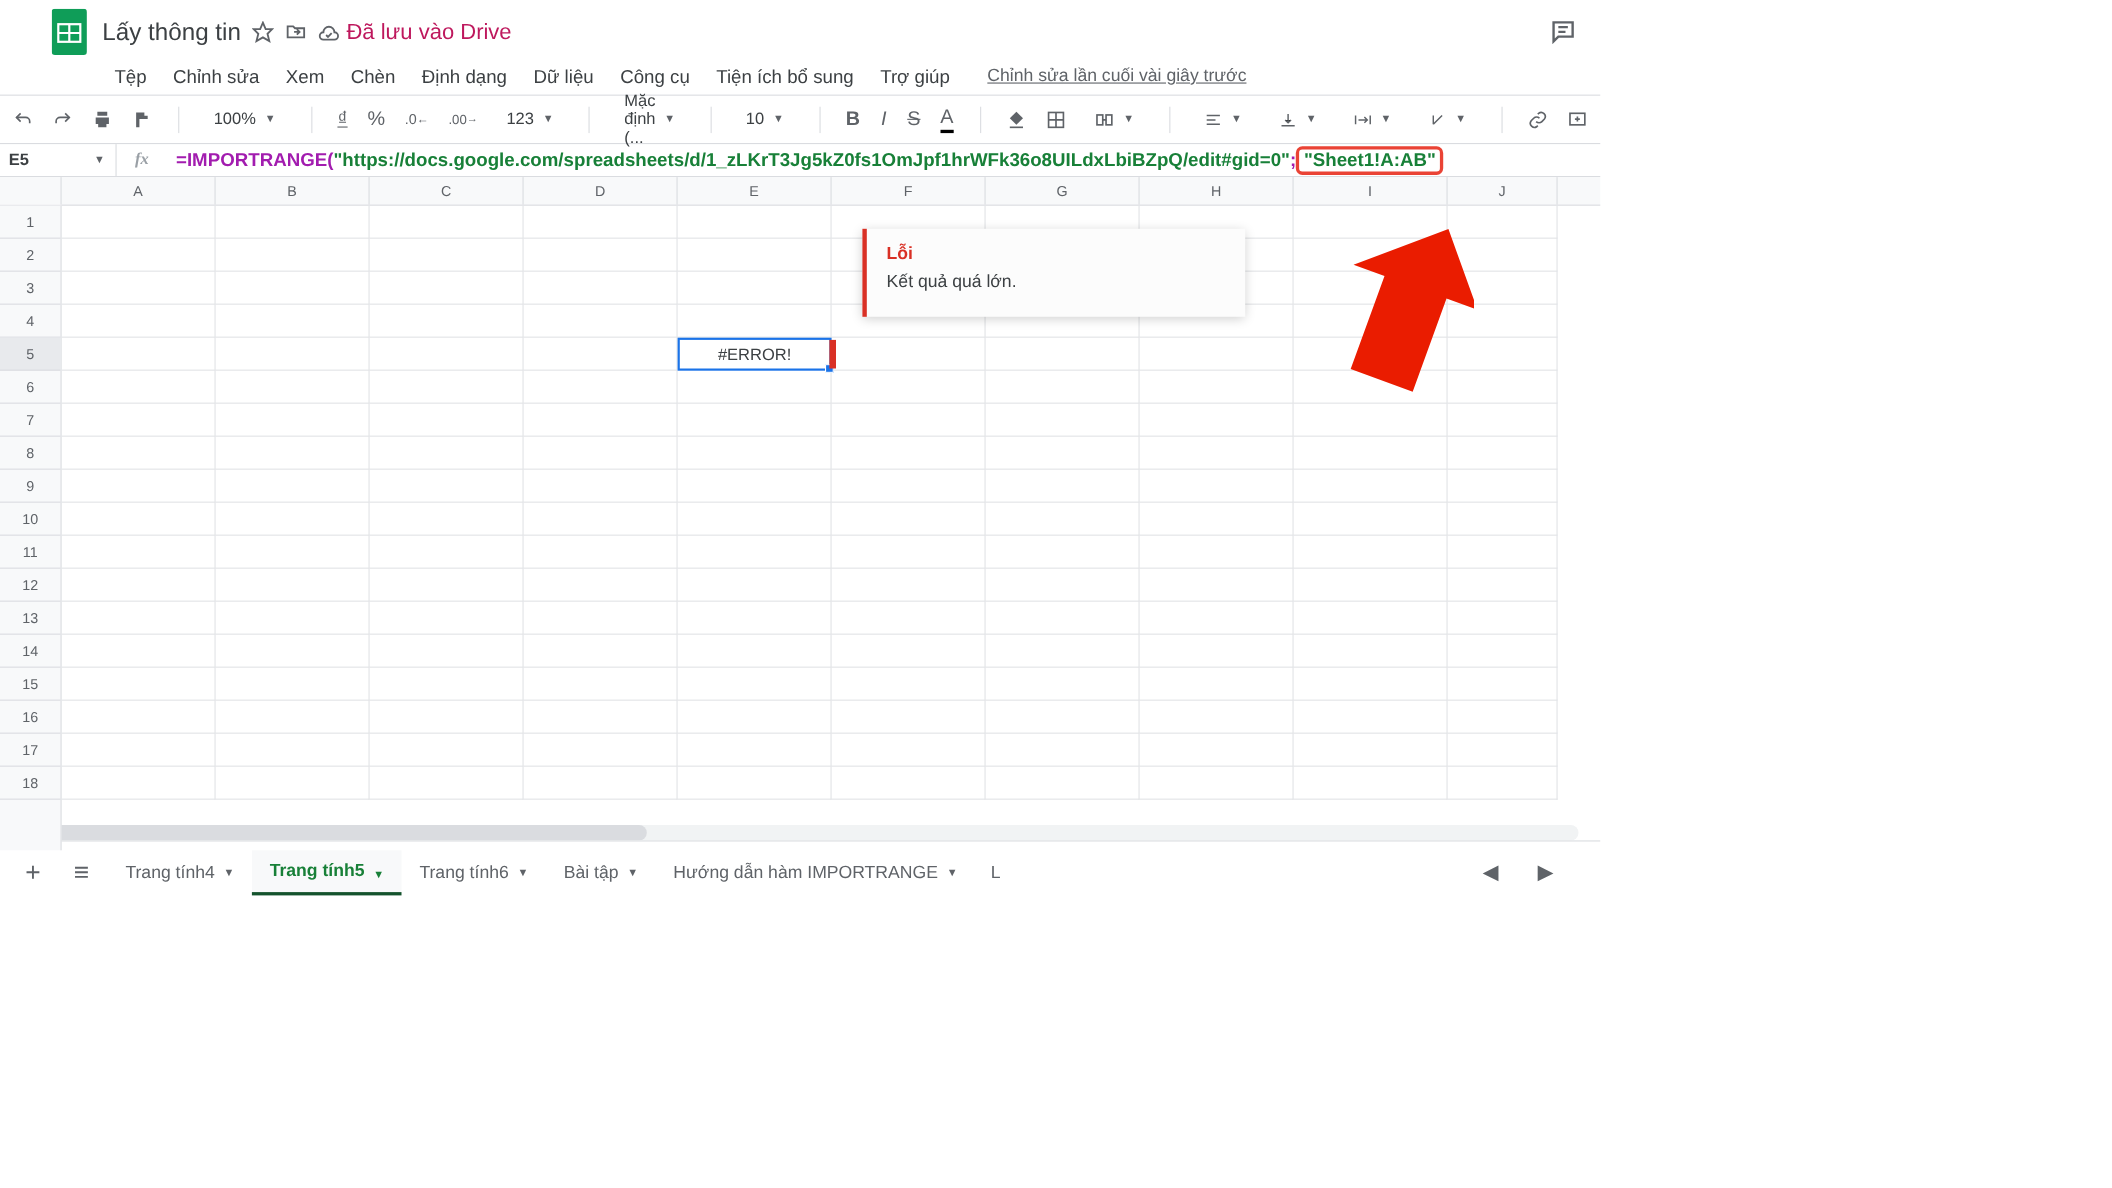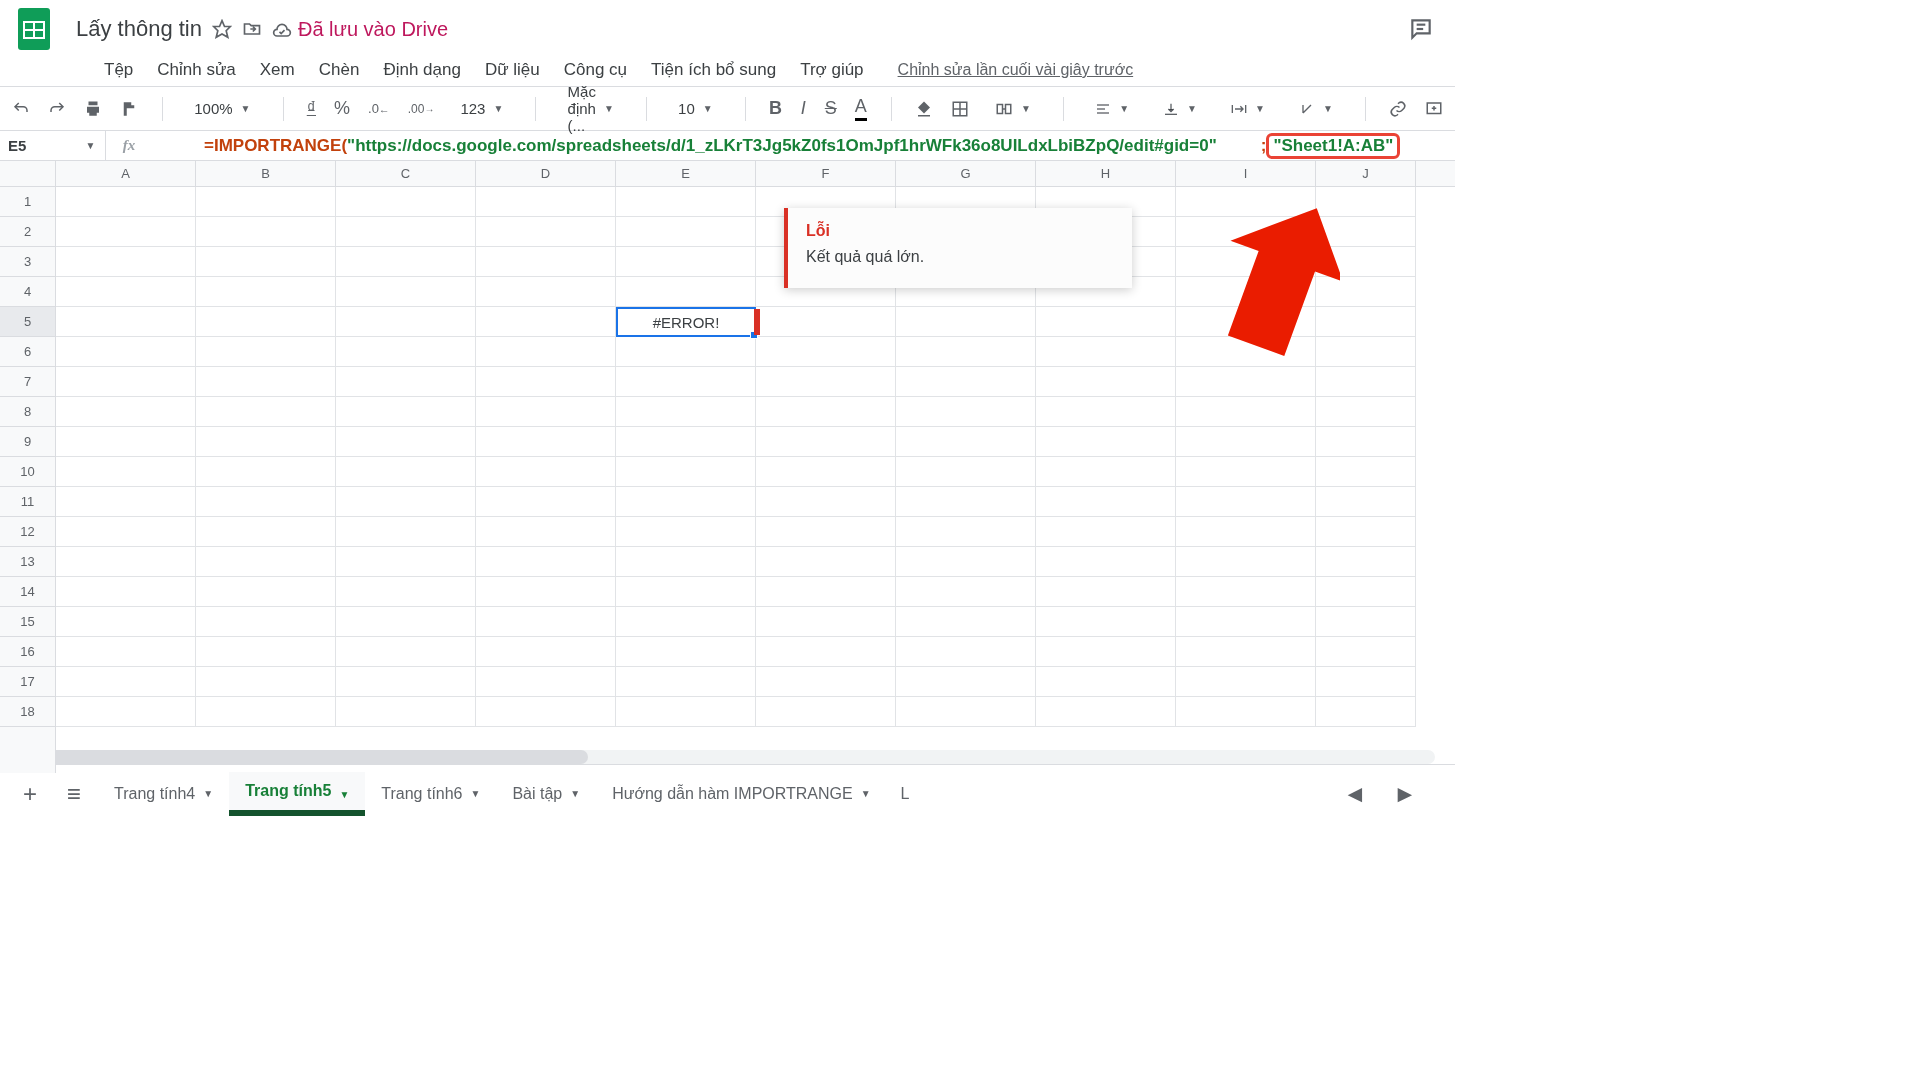--- a/index.html
+++ b/index.html
@@ -1,18 +1,18 @@
 <!DOCTYPE html>
 <html><head>
 <meta charset="utf-8">
 <style>
 * { margin: 0; padding: 0; box-sizing: border-box; font-family: Arial, "Google Sans", sans-serif; }
 body { background: #fff; width: 1455px; height: 822px; overflow: hidden; position: relative; }
 
-.titlebar { display: flex; align-items: center; padding: 8px 16px 0; gap: 24px; height: 50px; }
+.titlebar { display: flex; align-items: center; padding: 8px 16px 0; gap: 12px; height: 50px; margin-left: 29px; }
 .logo { width: 36px; height: 46px; display: flex; align-items: center; justify-content: center; }
 .logo-svg { width: 32px; height: 42px; }
 .title-area { display: flex; flex-direction: column; flex: 1; }
 .title-row { display: flex; align-items: center; gap: 10px; }
 .doc-title { font-size: 22px; color: #3c4043; }
 .title-icon { width: 20px; height: 20px; color: #5f6368; display: flex; align-items: center; justify-content: center; cursor: pointer; }
 .drive-status { color: #be185d; font-size: 20px; display: flex; align-items: flex-end; gap: 6px; }
 .comment-btn { width: 36px; height: 36px; display: flex; align-items: center; justify-content: center; color: #5f6368; cursor: pointer; margin-left: auto; }
 
 .menubar { display: flex; align-items: center; padding: 6px 16px 2px 94px; gap: 4px; font-size: 17px; border-bottom: 1px solid #dadce0; }
@@ -25,21 +25,21 @@
 .tb-dropdown { display: flex; align-items: center; padding: 0 8px; height: 30px; color: #3c4043; cursor: pointer; font-size: 15px; gap: 4px; }
 .tb-dropdown .caret { font-size: 10px; color: #5f6368; margin-left: 4px; }
 .text-color-underline { border-bottom: 3px solid #000; padding-bottom: 1px; }
 
 .formula-row { display: flex; align-items: center; border-bottom: 1px solid #dadce0; height: 30px; font-weight: bold; }
 .name-box { width: 76px; padding: 0 8px; font-size: 15px; color: #3c4043; height: 100%; display: flex; align-items: center; }
 .name-box-caret { width: 30px; display: flex; justify-content: center; align-items: center; color: #5f6368; font-size: 10px; cursor: pointer; height: 100%; border-right: 1px solid #dadce0; }
 .fx-label { width: 46px; display: flex; justify-content: center; align-items: center; color: #9aa0a6; font-style: italic; font-family: serif; font-size: 15px; }
 .formula-bar { flex: 1; padding: 0 8px; font-family: "Courier New", monospace; font-size: 17px; color: #3c4043; display: flex; align-items: center; height: 100%; position: relative; }
 .formula-text .str { color: #188038; }
-.formula-text .punct { color: #c2410c; margin-left: 44px; }
+.formula-text .punct { color: #a21caf; }
 .highlight-box { border: 3px solid #ea4335; border-radius: 6px; padding: 0 4px; display: inline-block; }
 
 .grid-area { display: flex; height: calc(100% - 210px); position: relative; }
 .col-headers { display: flex; position: absolute; top: 0; left: 0; right: 0; height: 26px; background: #f8f9fa; border-bottom: 1px solid #dadce0; z-index: 2; }
 .corner { width: 56px; border-right: 1px solid #dadce0; background: #f8f9fa; }
 .col-h { flex: 0 0 140px; display: flex; align-items: center; justify-content: center; font-size: 13px; color: #5f6368; border-right: 1px solid #dadce0; font-weight: 500; }
 .col-h.col-j { flex: 0 0 100px; }
 .row-headers { position: absolute; top: 26px; left: 0; width: 56px; bottom: 0; background: #f8f9fa; border-right: 1px solid #dadce0; z-index: 2; }
 .row-h { height: 30px; display: flex; align-items: center; justify-content: center; font-size: 13px; color: #5f6368; border-bottom: 1px solid #dadce0; }
 .row-h.sel { background: #e8eaed; }
@@ -53,21 +53,21 @@
 
 .error-popup { position: absolute; left: 784px; top: 208px; width: 348px; background: #fcfcfc; box-shadow: 0 2px 10px rgba(0,0,0,0.2); padding: 14px 18px 22px; font-size: 16px; z-index: 10; border-left: 4px solid #d93025; }
 .error-title { color: #d93025; font-weight: 600; margin-bottom: 8px; }
 .error-msg { color: #3c4043; }
 
 .big-arrow { position: absolute; left: 1200px; top: 200px; z-index: 20; }
 
 .bottom-bar { position: absolute; bottom: 0; left: 0; right: 0; height: 58px; display: flex; align-items: center; padding: 0 10px; border-top: 1px solid #dadce0; background: #fff; gap: 4px; }
 .bb-btn { width: 40px; height: 40px; display: flex; align-items: center; justify-content: center; color: #5f6368; cursor: pointer; font-size: 24px; }
 .sheet-tab { padding: 10px 16px; font-size: 16px; color: #5f6368; cursor: pointer; display: flex; align-items: center; gap: 8px; }
-.sheet-tab.active { color: #188038; font-weight: 600; border-bottom: 6px solid #14532d; background: #f8f9fa; align-items: flex-end; }
+.sheet-tab.active { color: #188038; font-weight: 600; border-bottom: 3px solid #14532d; background: #f8f9fa; align-items: flex-end; }
 .sheet-tab .caret { font-size: 10px; }
 .scroll-arrows { margin-left: auto; display: flex; gap: 10px; padding-right: 20px; }
 .scroll-hint { color: #5f6368; font-size: 16px; margin-left: 10px; }
 
 .hscroll { position: absolute; bottom: 58px; left: 24px; right: 20px; height: 14px; background: #f1f3f4; border-radius: 7px; }
 .hscroll-thumb { position: absolute; left: 0; width: 40%; top: 0; bottom: 0; background: #dadce0; border-radius: 7px; }
 </style>
 </head>
 <body>
 

